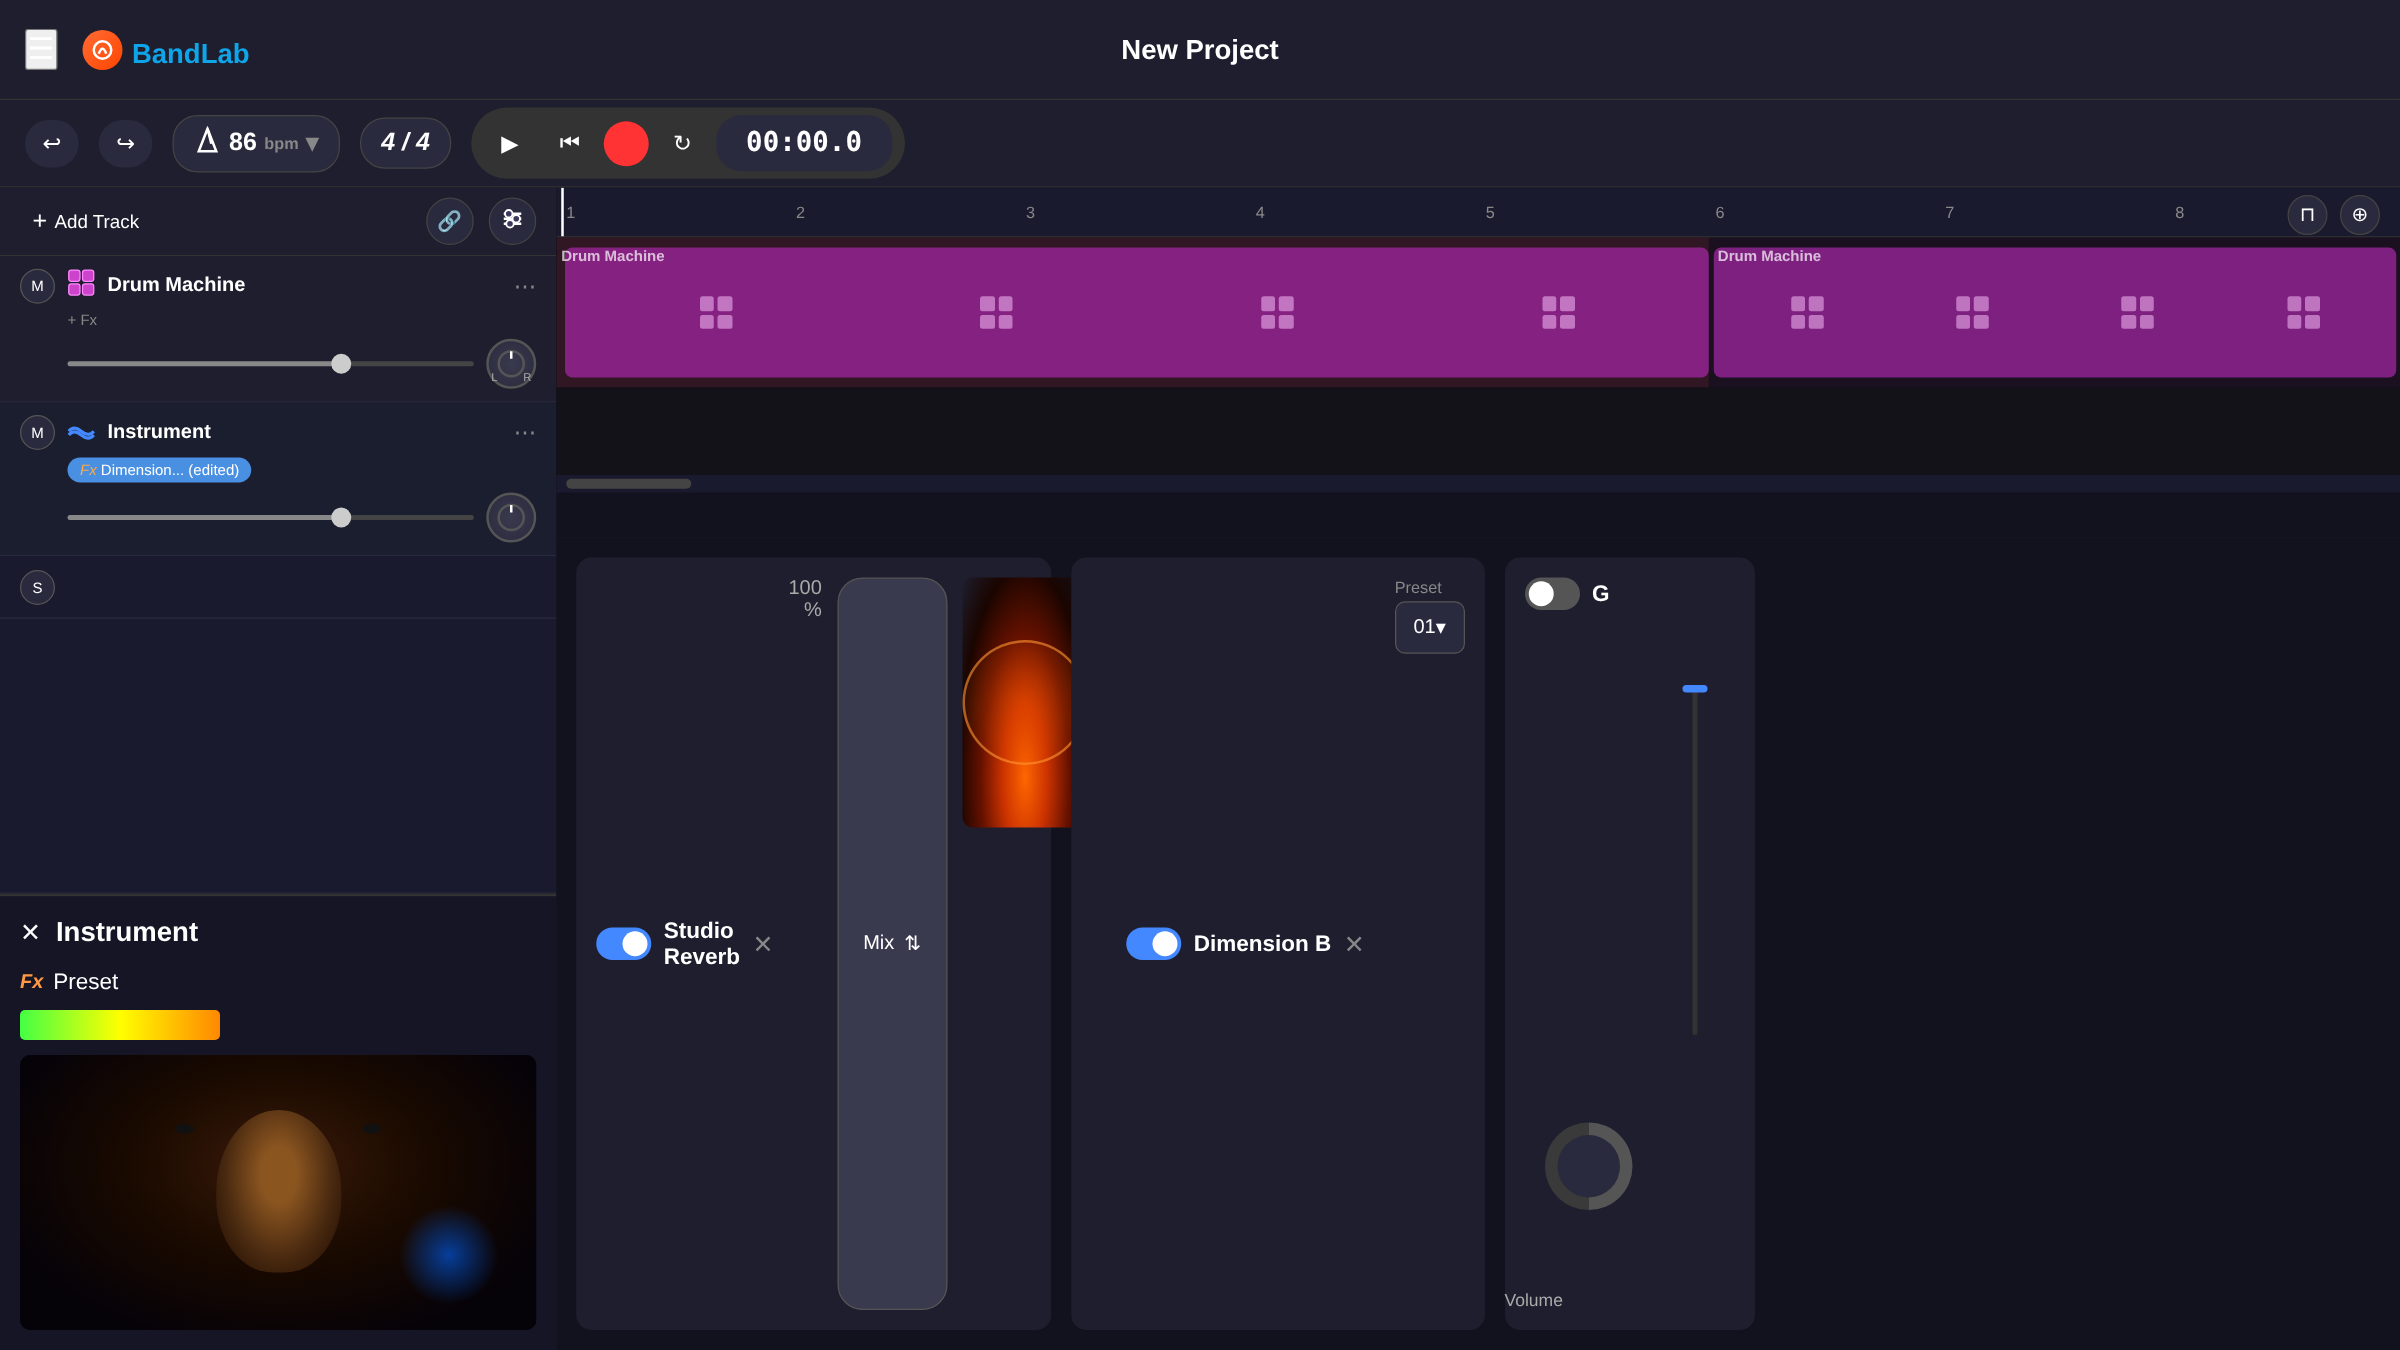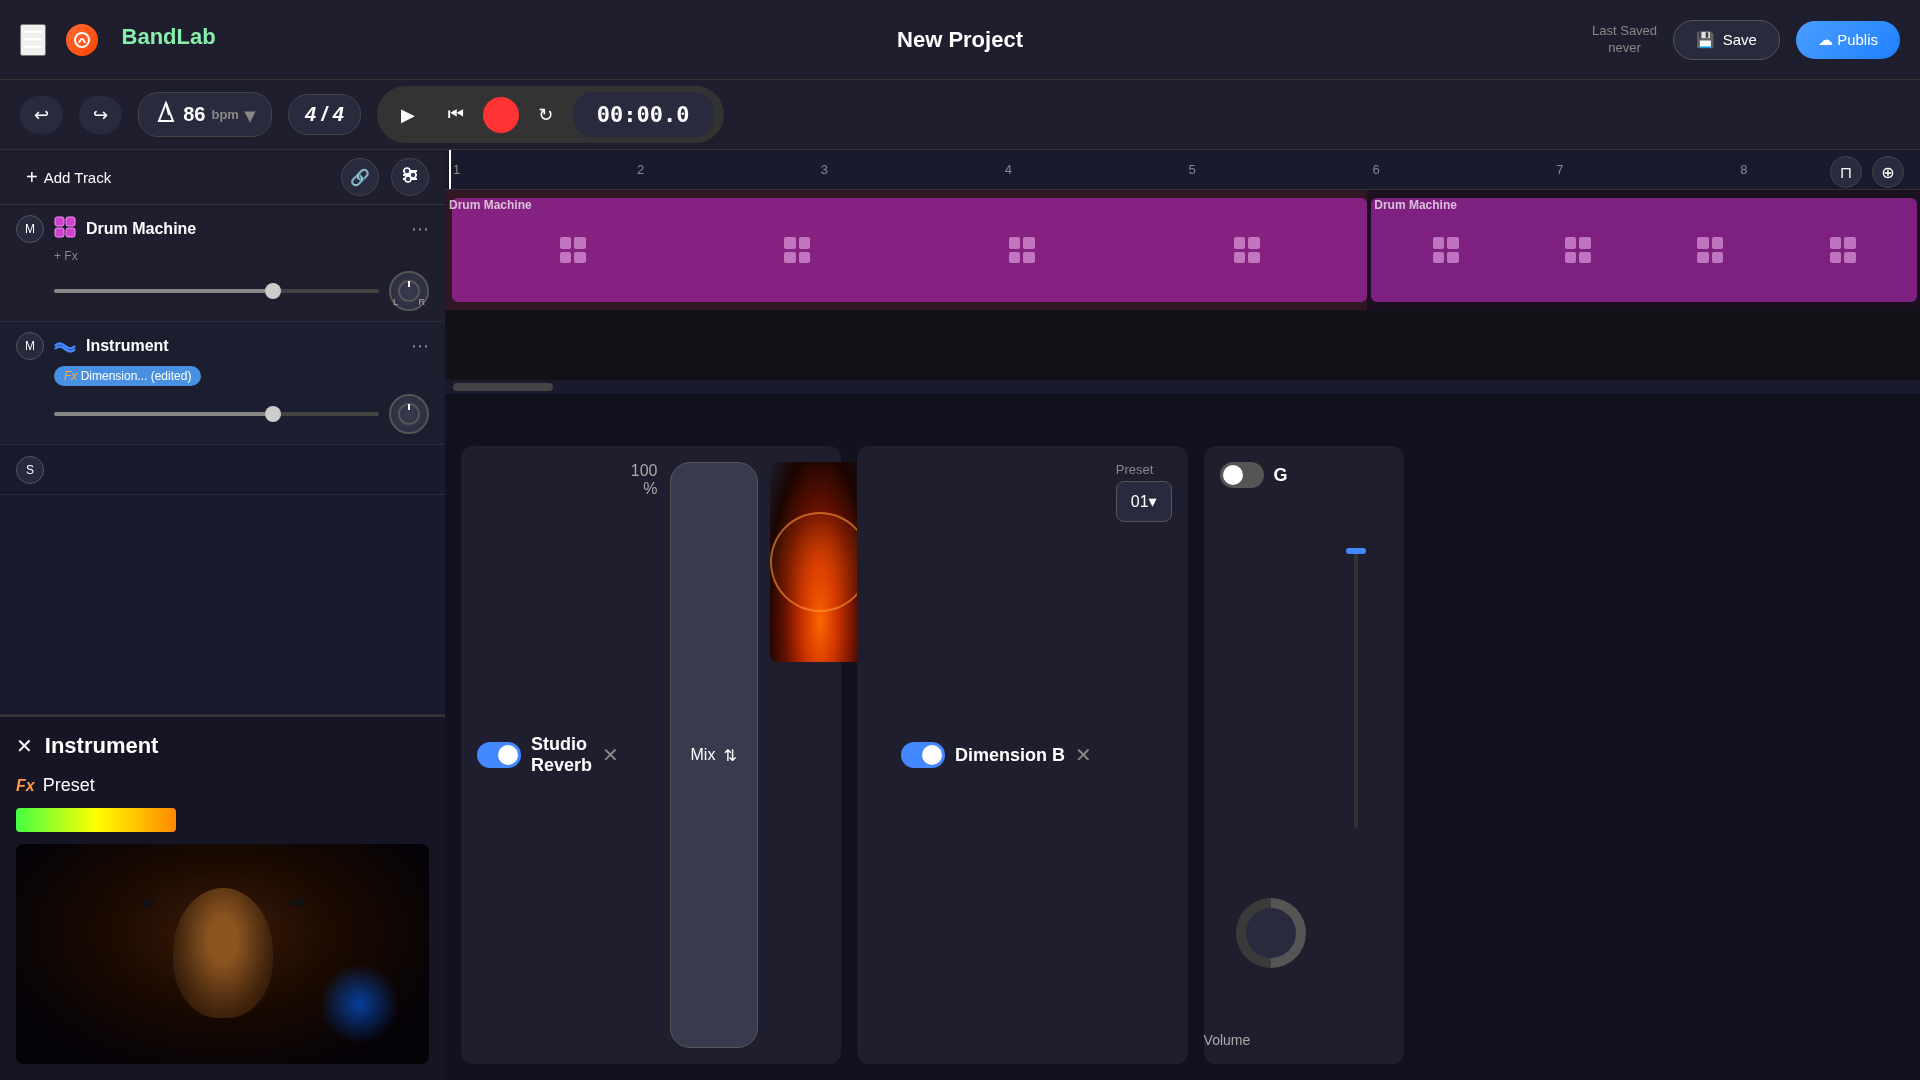--- a/index.html
+++ b/index.html
@@ -23,25 +23,25 @@
       border-bottom: 1px solid #333;
       position: relative;
     }
     .hamburger-icon {
       font-size: 24px;
       cursor: pointer;
       color: #fff;
     }
     .logo {
       display: flex;
-      align-items: flex-start;
-      gap: 24px;
+      align-items: flex-end;
+      gap: 8px;
       font-size: 22px;
       font-weight: bold;
-      color: #86efac;
+      color: #0ea5e9;
     }
     .logo-icon {
       width: 32px;
       height: 32px;
       background: linear-gradient(135deg, #ff6b35, #ff4500);
       border-radius: 50%;
       display: flex;
       align-items: center;
       justify-content: center;
       font-size: 16px;
@@ -628,34 +628,20 @@
       <svg width="18" height="18" viewBox="0 0 18 18">
           <circle cx="9" cy="9" r="7" fill="none" stroke="#fff" stroke-width="2"></circle>
           <path d="M6 12 Q9 4 12 12" stroke="#fff" stroke-width="2" fill="none"></path>
         </svg>
     </div>
     <span>BandLab</span>
   </div>
 
   <div class="project-title">New Project</div>
 
-  <div class="nav-right">
-    <div class="last-saved">
-      <span>Last Saved</span><br>
-      <span>never</span>
-    </div>
-    <button class="save-btn">
-      <span>💾</span>
-      <span>Save</span>
-    </button>
-    <button class="publish-btn">
-      <span>☁ </span>
-      <span>Publis</span>
-    </button>
-  </div>
 </div>
 
 <div class="toolbar">
   <button class="tool-btn">
     <span>↩</span>
   </button>
   <button class="tool-btn">
     <span>↪</span>
   </button>
 

